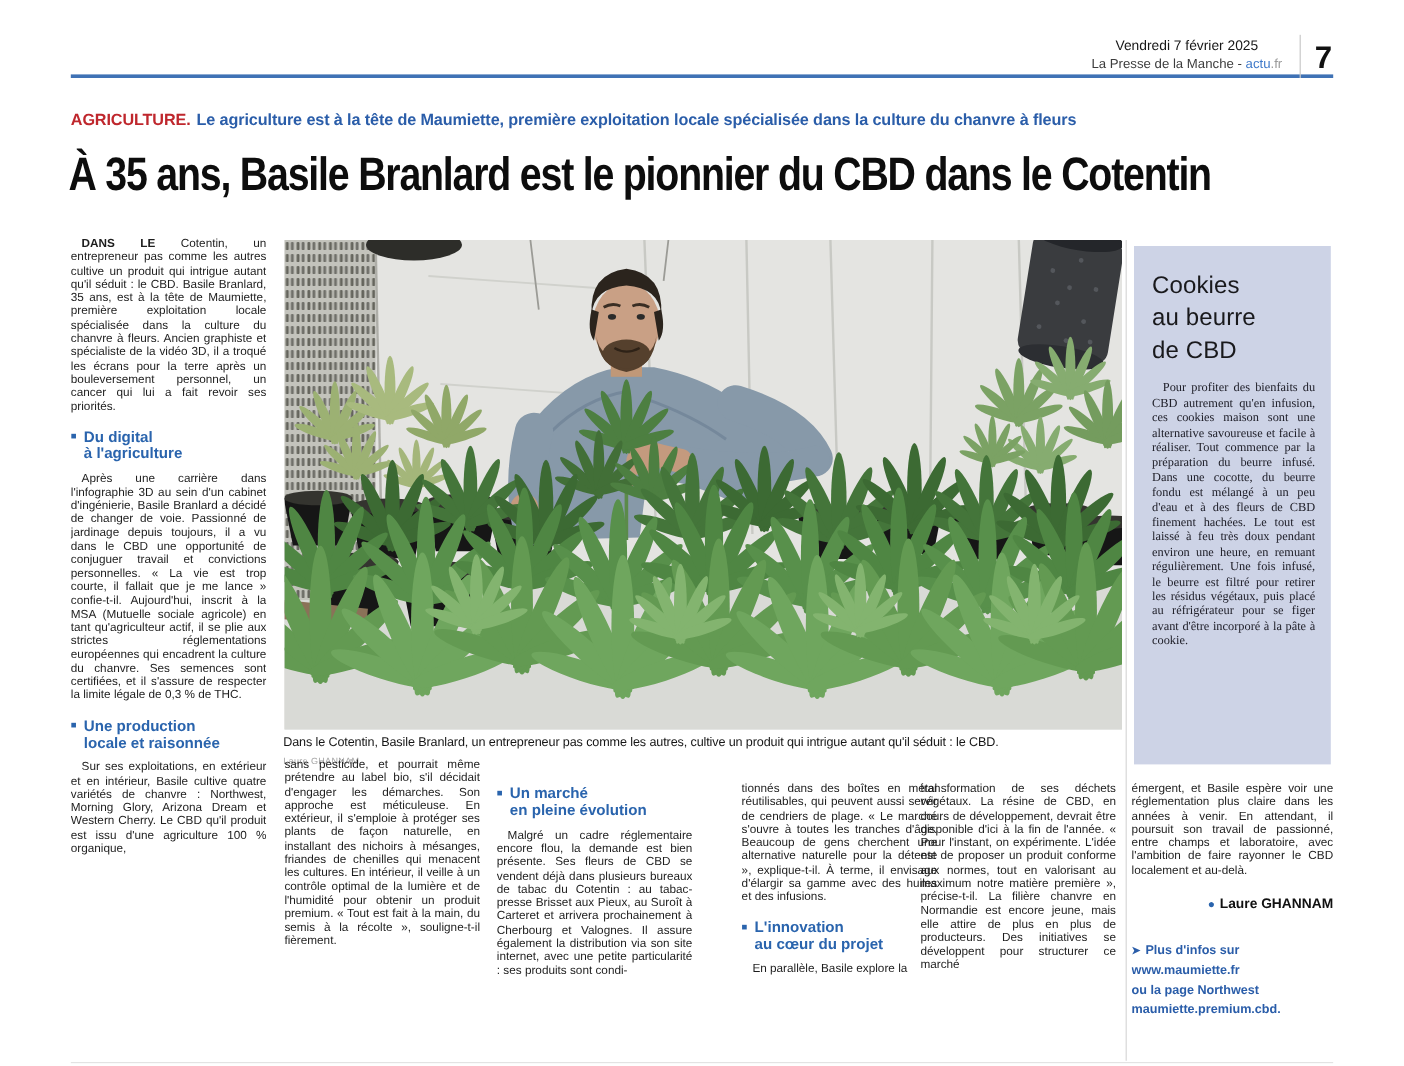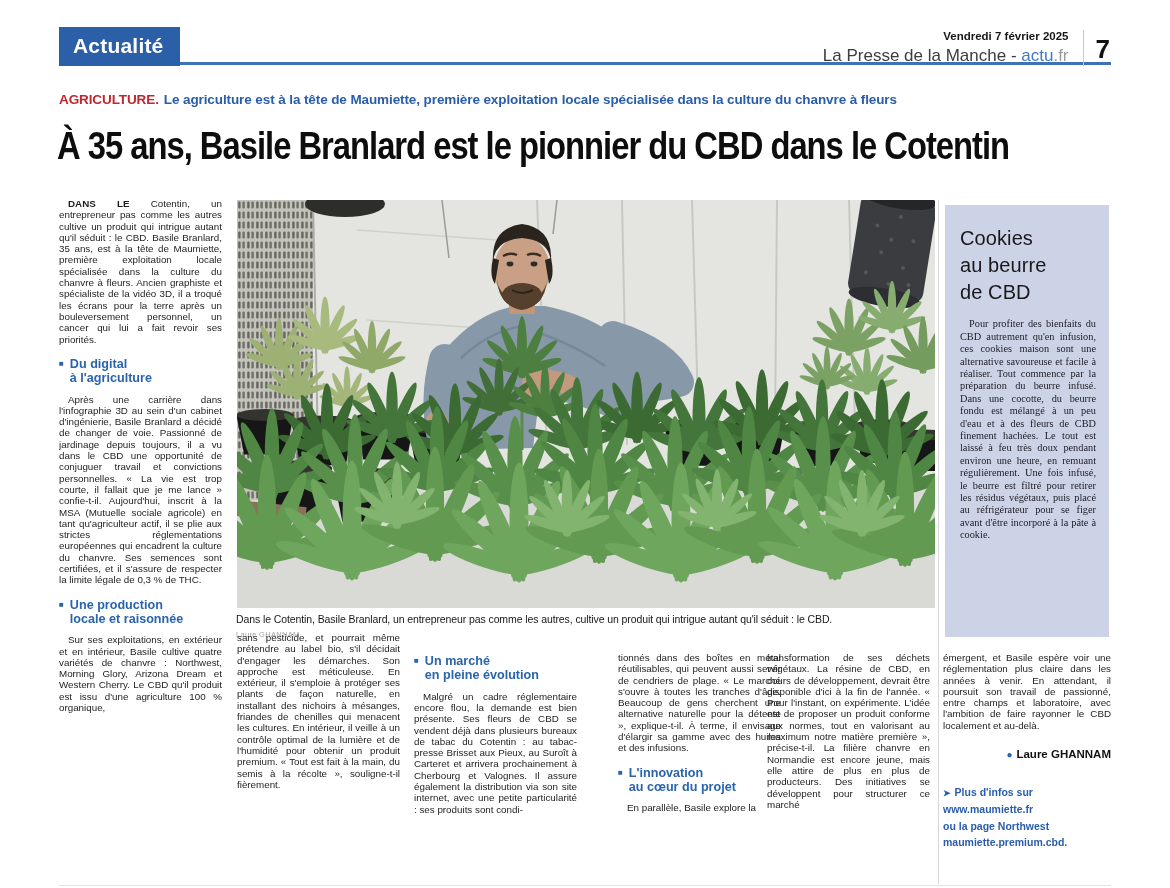--- a/index.html
+++ b/index.html
@@ -6,22 +6,22 @@
   html,body { background:#ffffff; }
   body { font-family:"Liberation Sans", sans-serif; color:#1c1c1c; }
   .page { position:relative; width:1170px; height:888px; background:#fff; overflow:hidden; }
 
   
   .section-box { position:absolute; left:59px; top:27px; z-index:2; background:#2b5fa7;
     color:#fff; font-size:21px; font-weight:700; padding:7px 16px 8px 14px; letter-spacing:.2px; }
   .header-rule { position:absolute; left:59px; top:62px; width:1052px; height:3px; background:#3f72b5; }
   .masthead-right { position:absolute; top:29px; right:60px; display:flex; align-items:center; }
   .date-block { text-align:right; line-height:1.35; }
-  .date-line { font-size:11.5px; font-weight:700; color:#161616; }
-  .paper-line { font-size:17px; color:#3c3c3c; }
+  .date-line { font-size:11.5px; font-weight:400; color:#161616;text-align:center; }
+  .paper-line { font-size:11px; color:#3c3c3c; }
   .site-name { color:#3f79c9; }
   .site-tld { color:#9a9a9a; }
   .mast-sep { width:1px; height:36px; background:#c9c9c9; margin:0 12px 0 14px; }
   .page-number { font-size:26px; font-weight:700; color:#111; line-height:1; padding-top:2px; }
 
   
   .kicker { position:absolute; left:59px; top:92px; white-space:nowrap; font-size:13.5px; font-weight:700; letter-spacing:-.1px; }
   .kicker-tag { color:#bf272d; margin-right:5px; }
   .kicker-text { color:#2a5da9; }
   .headline { position:absolute; left:57px; top:124px; width:1250px; white-space:nowrap;
@@ -69,21 +69,20 @@
 
   .vert-rule { position:absolute; left:938px; top:200px; width:1px; height:684px; background:#d8d8d8; }
   .bottom-rule { position:absolute; left:59px; top:885px; width:1052px; height:1px; background:#e3e3e3; }
 </style>
 </head>
 <body>
 
 <div class="page">
 
   <div class="header-rule"></div>
-  <div class="section-box">Actualité</div>
   <div class="masthead-right">
     <div class="date-block">
       <div class="date-line">Vendredi 7 février 2025</div>
       <div class="paper-line"><span>La Presse de la Manche - </span><span class="site-name">actu</span><span class="site-tld">.fr</span></div>
     </div>
     <div class="mast-sep"></div>
     <div class="page-number">7</div>
   </div>
 
   <div class="kicker">

